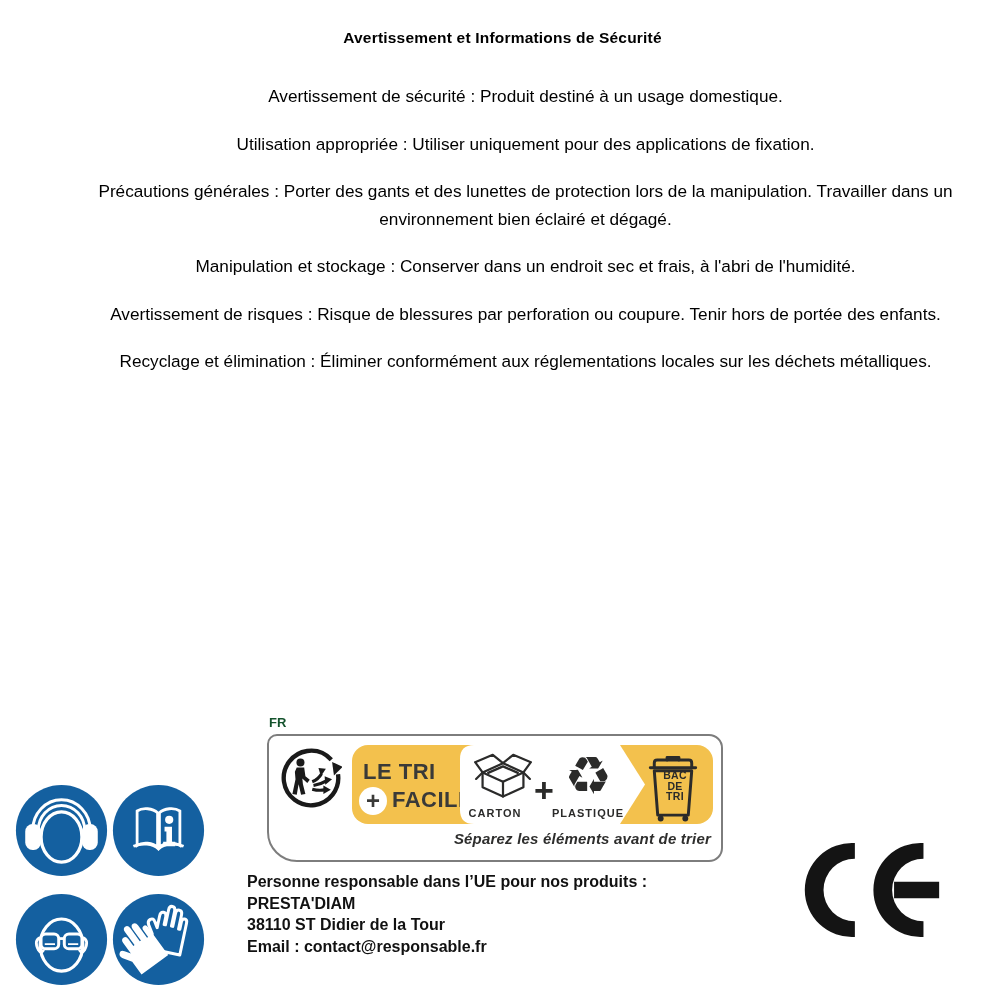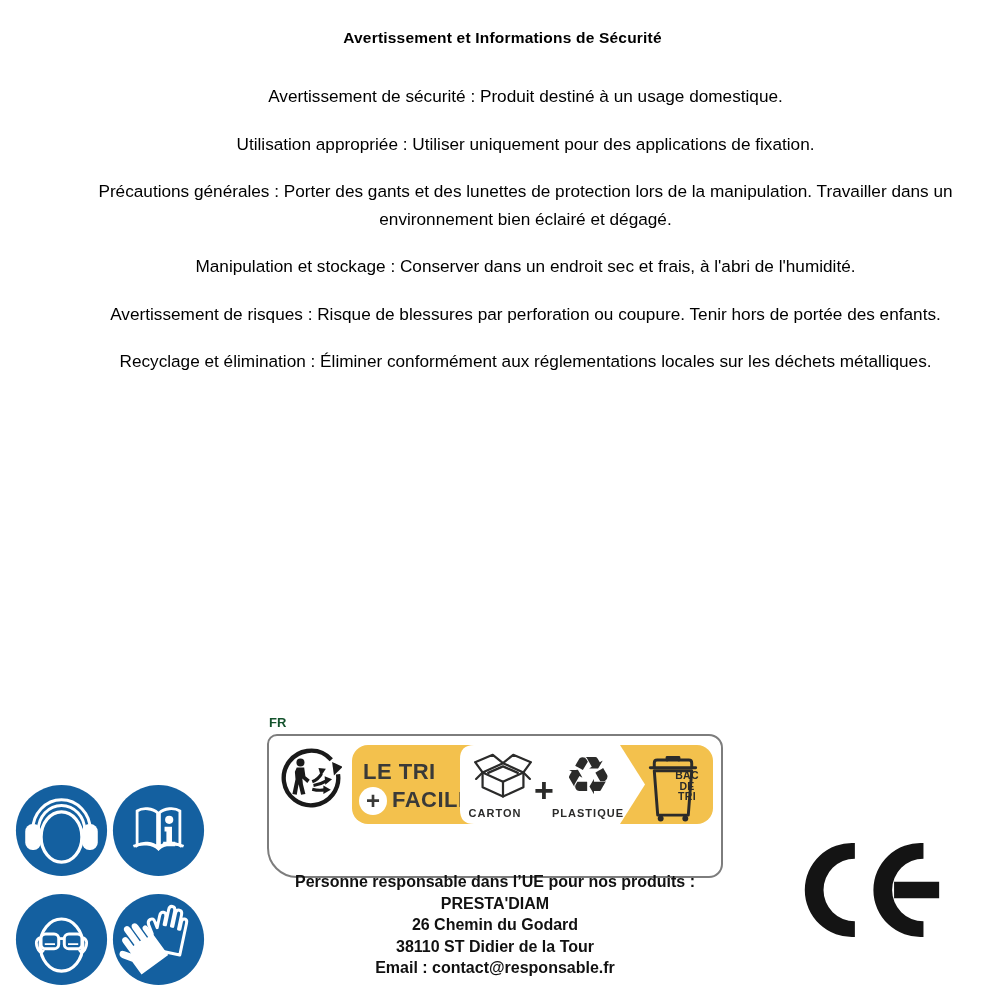--- a/index.html
+++ b/index.html
@@ -16,21 +16,21 @@
   
   .icons-grid{
     position:absolute;left:15px;top:784px;
     display:grid;grid-template-columns:93px 93px;grid-auto-rows:93px;
     column-gap:4px;row-gap:16px;
   }
   .icons-grid svg{display:block;width:93px;height:93px;}
   
   .fr-label{position:absolute;left:269px;top:715px;font-size:13px;font-weight:bold;color:#14532d;}
   .tri-box{
-    position:absolute;left:267px;top:734px;width:456px;height:144px;box-sizing:border-box;
+    position:absolute;left:267px;top:734px;width:456px;height:128px;box-sizing:border-box;
     background:#fff;border:2px solid #7d7d7d;border-radius:10px 14px 14px 30px;
   }
   .tri-box *{box-sizing:border-box;}
   .triman{position:absolute;left:11px;top:11px;width:62px;height:62px;}
   .tri-yellow{
     position:absolute;left:83px;top:9px;width:361px;height:79px;
     background:#F3C14D;border-radius:16px;
   }
   .letri{
     position:absolute;left:94px;top:25px;font-size:22px;font-weight:bold;color:#3a3a38;
@@ -55,30 +55,30 @@
   .mat-plus{
     position:absolute;left:259px;top:37px;width:32px;text-align:center;
     font-size:34px;font-weight:bold;color:#2b2b2a;line-height:34px;
   }
   .recycle-glyph{
     position:absolute;left:289px;top:11px;width:60px;height:58px;text-align:center;
     font-size:53px;line-height:58px;color:#2b2b2a;font-family:"DejaVu Sans",sans-serif;
   }
   .bin{position:absolute;left:378px;top:19px;width:52px;height:67px;}
   .bin-text{
-    position:absolute;left:392px;top:34px;width:52px;text-align:center;
+    position:absolute;left:380px;top:34px;width:52px;text-align:center;
     font-size:10.5px;line-height:10.6px;font-weight:bold;color:#2b2b2a;letter-spacing:.3px;
   }
   .tagline{
     position:absolute;right:10px;top:94px;font-size:15px;font-weight:bold;font-style:italic;
     color:#2e2e2d;letter-spacing:.2px;
   }
   
   .address{
-    position:absolute;left:247px;top:871px;width:496px;text-align:center;
+    position:absolute;left:247px;top:871px;width:496px;
     font-size:16px;font-weight:bold;line-height:21.5px;color:#111;
   }
   
   .ce{position:absolute;left:804px;top:841px;width:138px;height:98px;}
 </style>
 </head>
 <body>
 
 <div class="page">
 
@@ -193,26 +193,26 @@
       </g>
       <circle cx="13.5" cy="64.5" r="3" fill="#2b2b2a"></circle>
       <circle cx="38.5" cy="64.5" r="3" fill="#2b2b2a"></circle>
     </svg>
     <div class="bin-text">
       <div>BAC</div>
       <div>DE</div>
       <div>TRI</div>
     </div>
 
+    <div class="tagline">Séparez les éléments avant de trier</div>
   </div>
 
   <div class="address">
     <div>Personne responsable dans l’UE pour nos produits :</div>
     <div>PRESTA'DIAM</div>
-    <div>26 Chemin du Godard</div>
     <div>38110 ST Didier de la Tour</div>
     <div>Email : contact@responsable.fr</div>
   </div>
 
   <svg class="ce" viewBox="0 0 140 100">
     <path d="M 51.5 2.1 A 48 48 0 1 0 51.5 97.9 L 51.5 82 A 32 32 0 1 1 51.5 18 Z" fill="#141414"></path>
     <path d="M 121.5 2.1 A 48 48 0 1 0 121.5 97.9 L 121.5 82 A 32 32 0 1 1 121.5 18 Z" fill="#141414"></path>
     <path d="M 91.5 41.5 H 137.5 V 58.5 H 91.5 Z" fill="#141414"></path>
   </svg>
 

